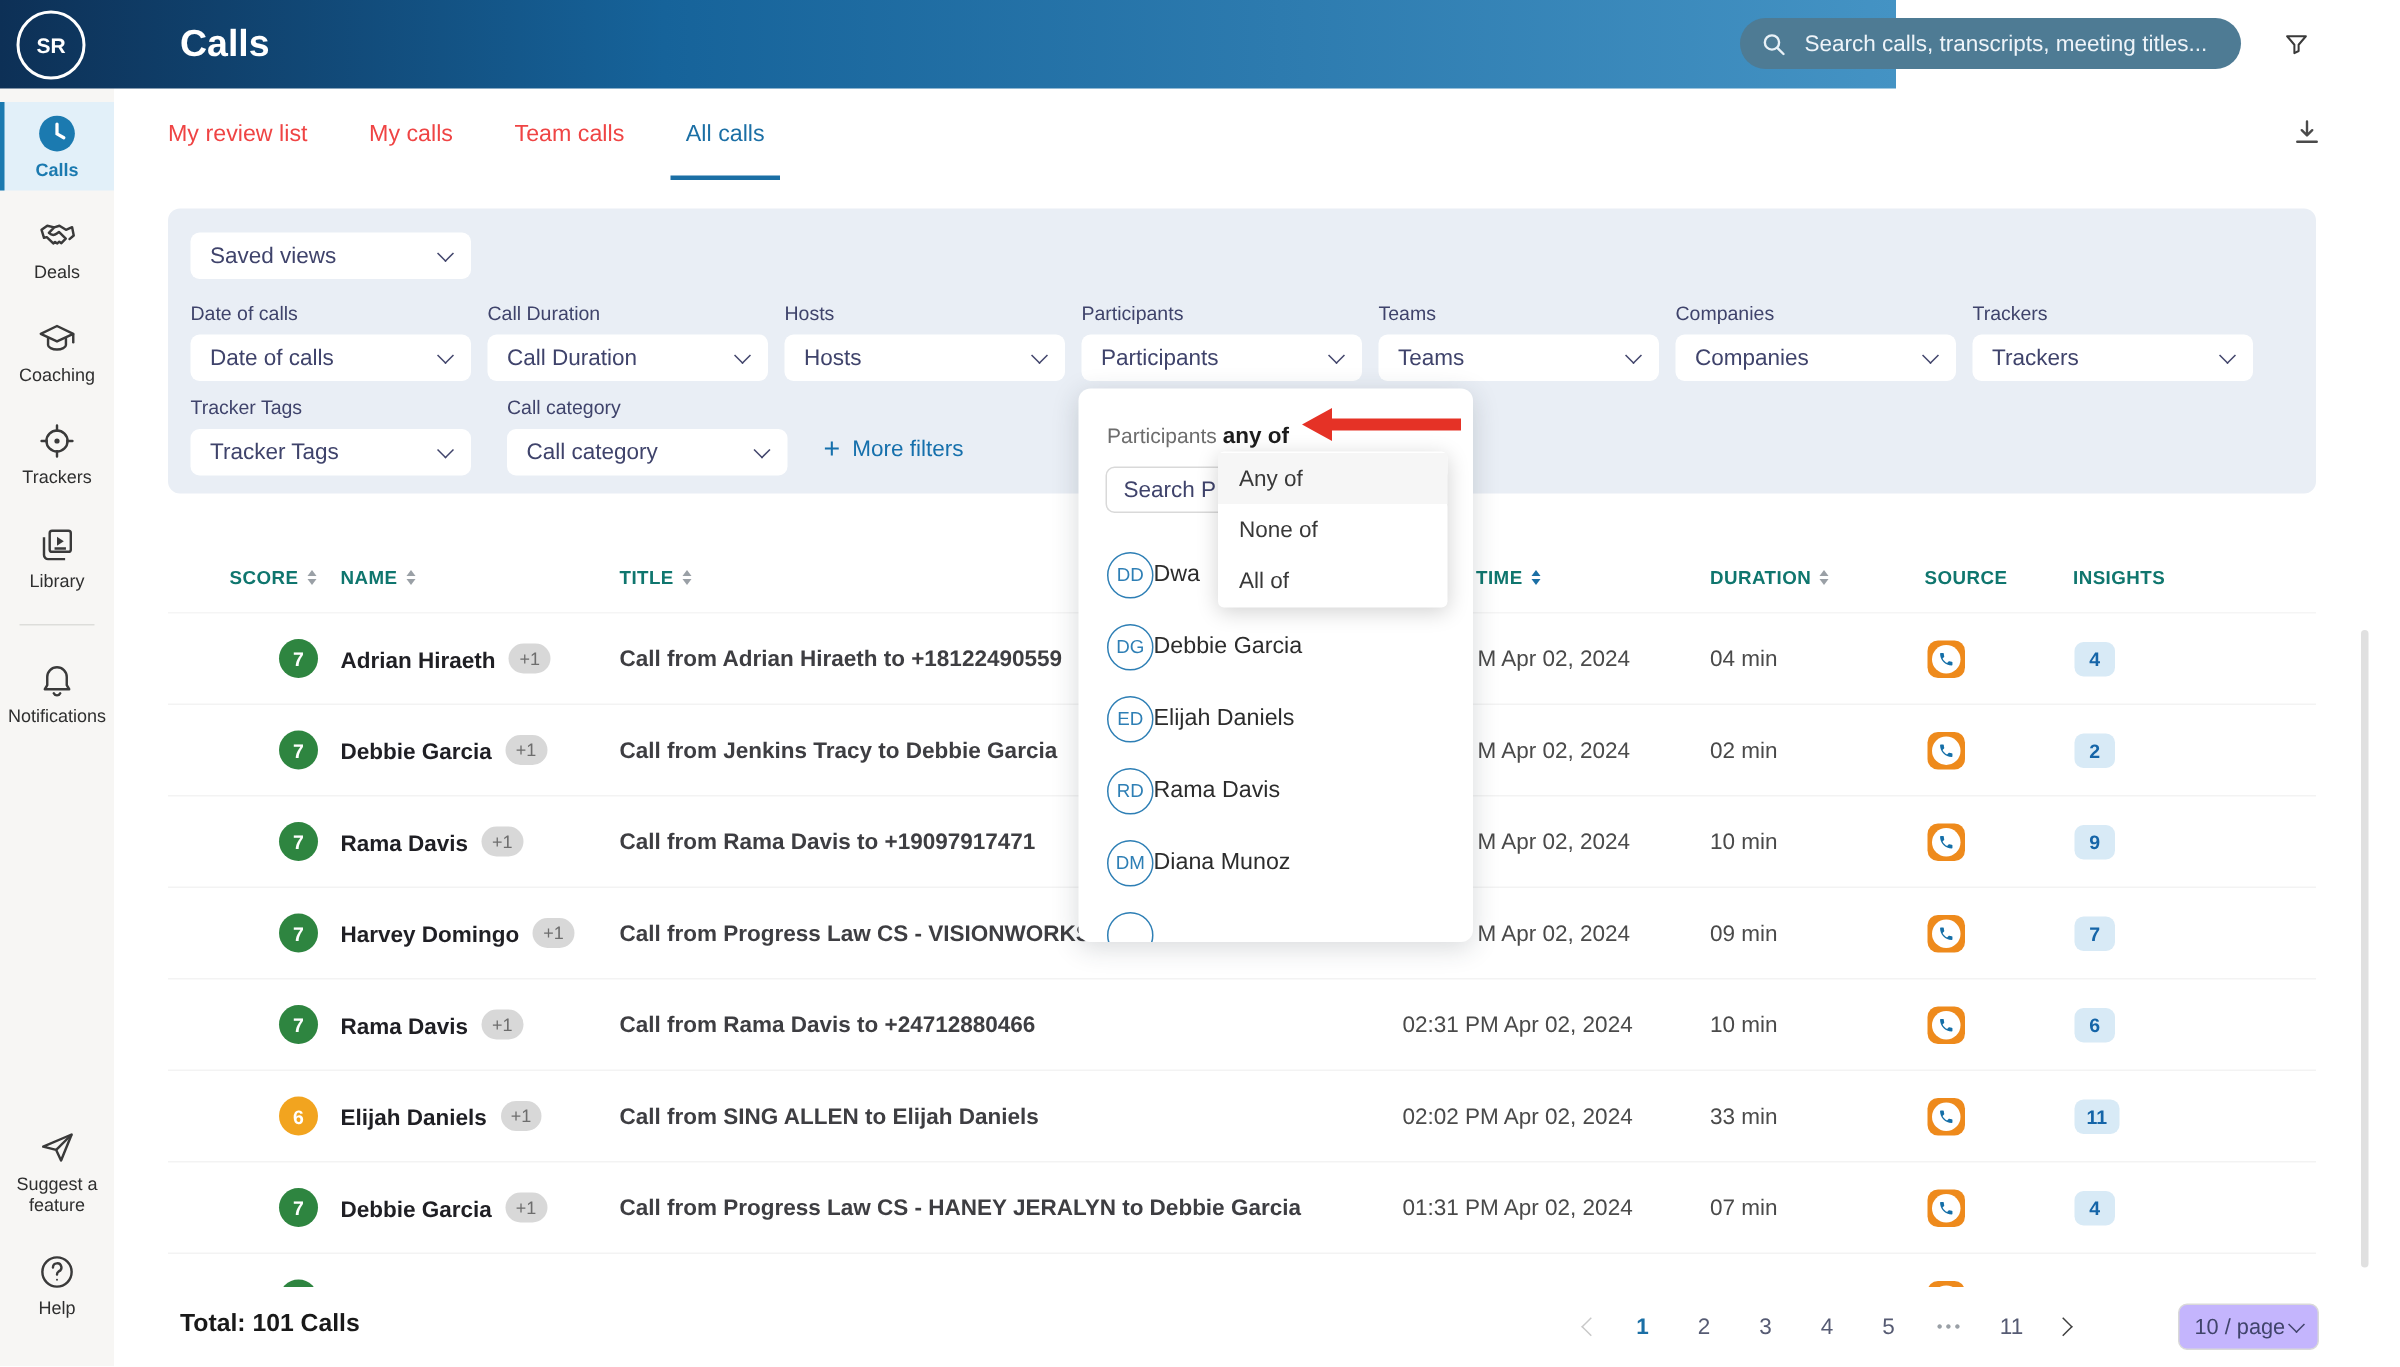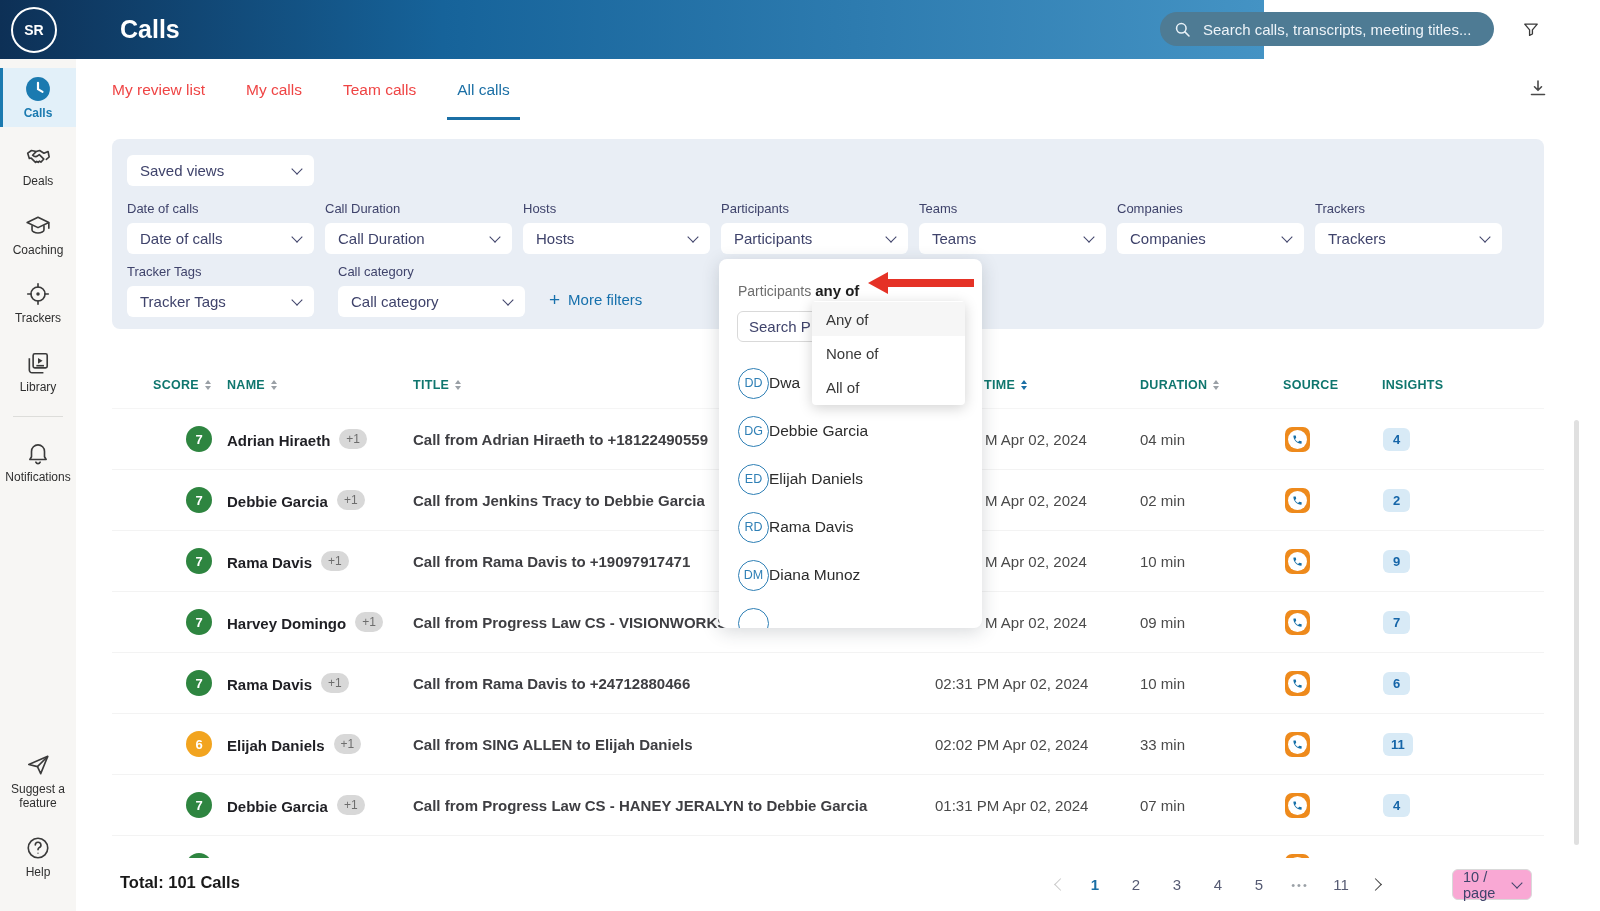--- a/index.html
+++ b/index.html
@@ -114,22 +114,22 @@
   
   .footer{position:absolute;left:84px;top:858px;width:1524px;height:53px;background:#fff;z-index:30;}
   .total{position:absolute;left:36px;top:15px;font-size:16.5px;font-weight:bold;color:#191919;}
   .pager{position:absolute;left:972px;top:0;height:53px;display:flex;align-items:center;gap:19px;}
   .page{min-width:22px;text-align:center;font-size:15px;color:#565b73;cursor:pointer;}
   .page.active{color:#1b6fa5;font-weight:bold;}
   .page.dots{color:#9aa0a6;font-size:11px;letter-spacing:2px;}
   .pchev{width:8px;height:8px;border-right:1.6px solid #3f3f3f;border-bottom:1.6px solid #3f3f3f;cursor:pointer;}
   .pchev.left{transform:rotate(135deg);border-color:#c9c9c9;}
   .pchev.right{transform:rotate(-45deg);}
-  .page-size{position:absolute;left:1368px;top:11px;width:80px;height:31px;border:1px solid #d9d9d9;border-radius:6px;
-             background:#f9a8d4;display:flex;align-items:center;justify-content:space-between;padding:0 10px;
+  .page-size{position:absolute;left:1368px;top:11px;width:94px;height:31px;border:1px solid #d9d9d9;border-radius:6px;
+             background:#c4b5fd;display:flex;align-items:center;justify-content:space-between;padding:0 10px;
              box-sizing:border-box;font-size:14.5px;color:#40446b;cursor:pointer;}
   .scrollbar{position:absolute;left:1574px;top:420px;width:5px;height:425px;background:#e0e0e0;border-radius:3px;z-index:40;}
 </style>
 </head>
 <body>
 
 <div class="stage">
 
   <div class="topbar">
     <div class="avatar">SR</div>

